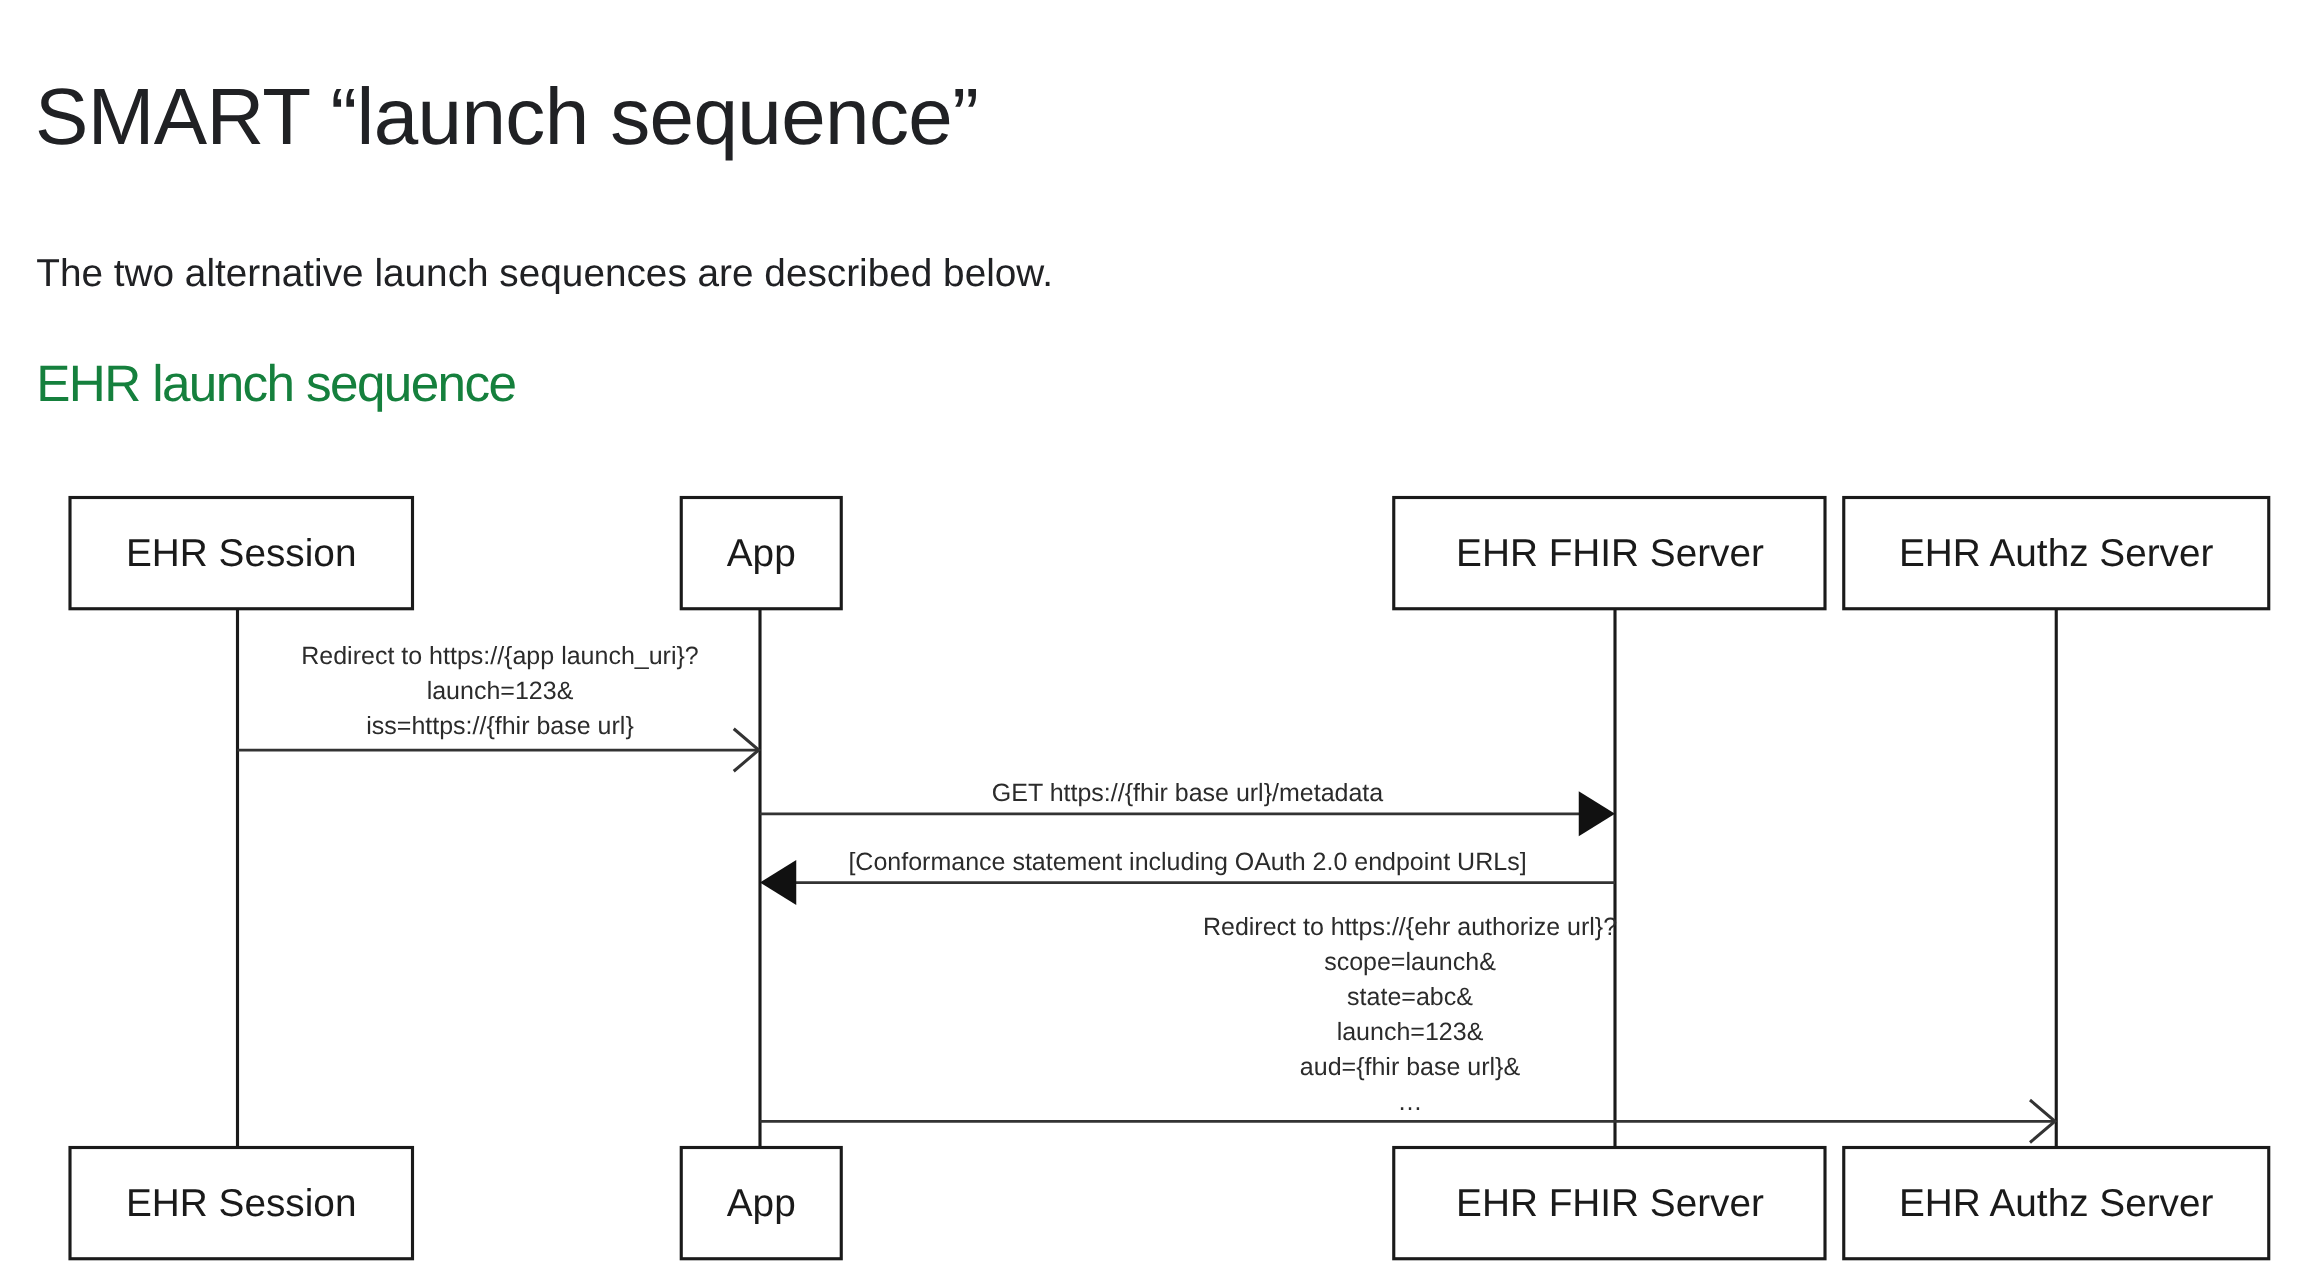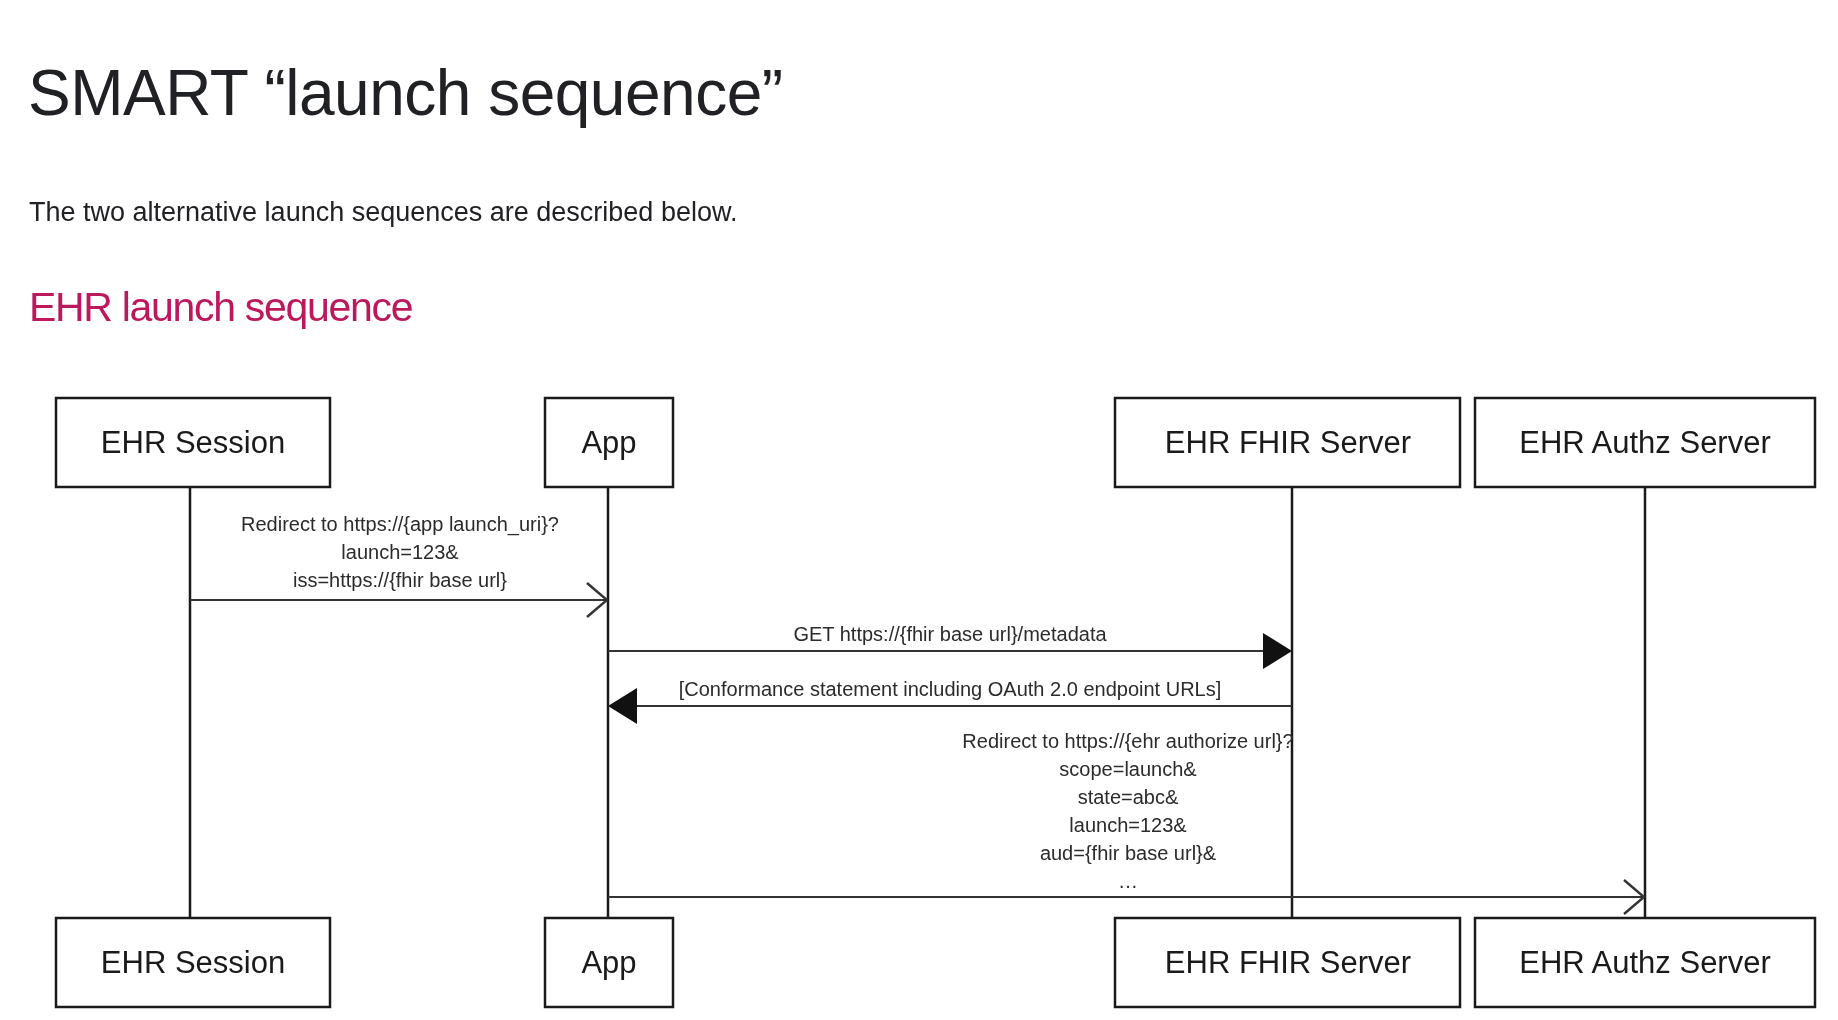--- a/index.html
+++ b/index.html
@@ -31,35 +31,35 @@
     font-weight: 400;
     letter-spacing: -0.5px;
     line-height: 1.2;
     color: #202124;
     white-space: nowrap;
   }
   .doc-paragraph {
     position: absolute;
     left: 29px;
     top: 168px;
-    font-size: 27px;
+    font-size: 31px;
     font-weight: 400;
     line-height: 1.3;
     color: #202124;
     white-space: nowrap;
   }
   .doc-subtitle {
     position: absolute;
     left: 29px;
     top: 249px;
     font-size: 41px;
     font-weight: 400;
     line-height: 1.2;
     letter-spacing: -1.3px;
-    color: #be185d;
+    color: #15803d;
     white-space: nowrap;
   }
 
   
   .diagram {
     position: absolute;
     left: 0;
     top: 0;
     width: 1838px;
     height: 992px;

